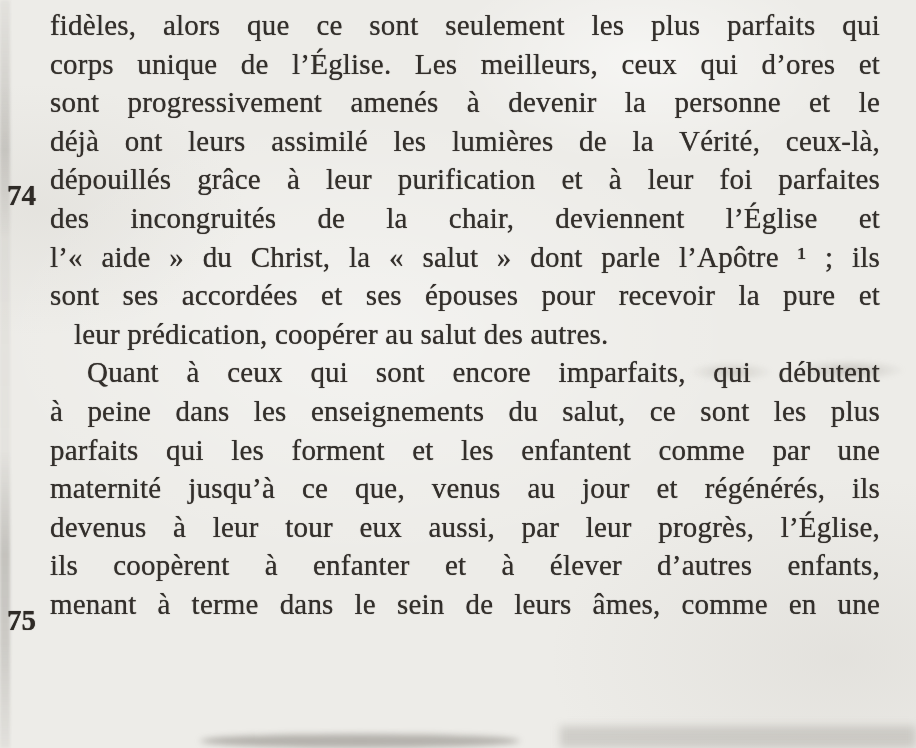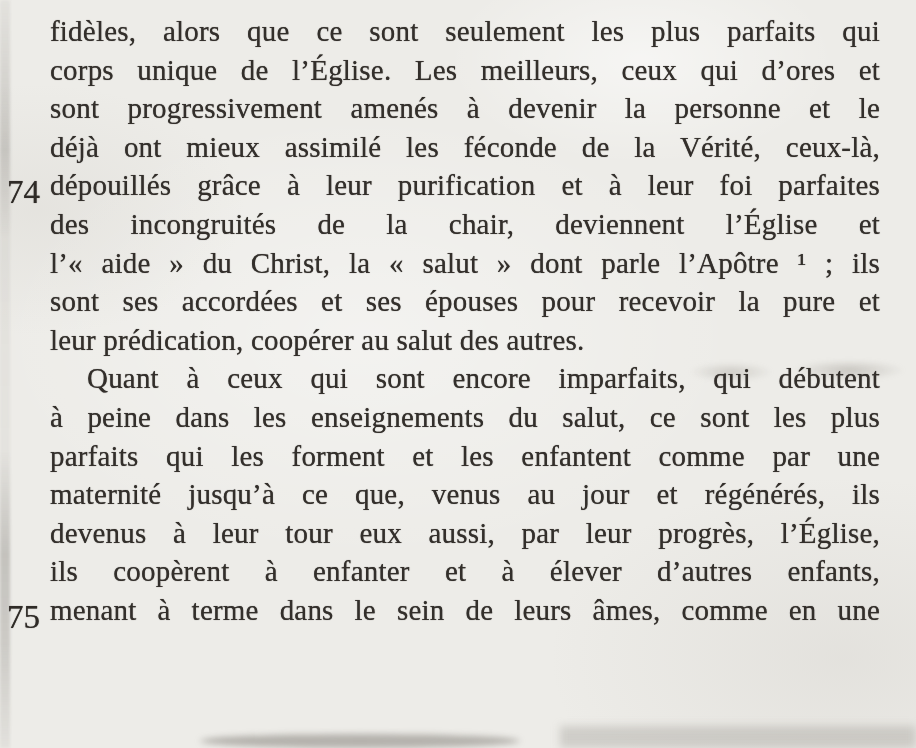--- a/index.html
+++ b/index.html
@@ -62,69 +62,70 @@
     left: 560px; top: 726px;
     width: 356px; height: 22px;
     background: rgba(140,136,128,0.30);
     filter: blur(4px);
   }
   
   .textblock {
     position: absolute;
     left: 50px; top: 0;
     width: 830px;
-    padding-top: 12px;
+    padding-top: 6px;
     color: #332f2b;
     font-size: 29px;
     line-height: 38.6px;
     letter-spacing: 0.2px;
     text-shadow: 0 0 0.8px rgba(51,47,43,0.85);
   }
   .para { margin: 0; }
   .line {
     position: relative;
     text-align: justify;
     text-align-last: justify;
     -moz-text-align-last: justify;
     white-space: nowrap; 
   }
   .line { white-space: normal; }
   .line.last {
     text-align-last: left;
+    margin-left: 24px;
   }
   .line.indent {
     text-indent: 37px;
   }
   .mnum {
     position: absolute;
     left: -43px;
-    top: 7px;
-    font-weight: normal;
-    font-size: 33px;
+    top: 16px;
+    font-weight: bold;
+    font-size: 29px;
     letter-spacing: 0;
     color: #2f2b27;
   }
 </style>
 </head>
 <body>
 
 <div class="page">
 
   <div class="edge-strip"></div>
   <div class="smudge-right-mid"></div>
   <div class="smudge-bottom"></div>
   <div class="smudge-bottom-right"></div>
 
   <div class="textblock">
 
     <div class="para">
       <div class="line"><span>fidèles, alors que ce sont seulement les plus parfaits qui</span></div>
       <div class="line"><span>corps unique de l’Église. Les meilleurs, ceux qui d’ores et</span></div>
       <div class="line"><span>sont progressivement amenés à devenir la personne et le</span></div>
-      <div class="line"><span>déjà ont mieux assimilé les féconde de la Vérité, ceux-là,</span></div>
+      <div class="line"><span>déjà ont leurs assimilé les lumières de la Vérité, ceux-là,</span></div>
       <div class="line"><span class="mnum">74</span><span>dépouillés grâce à leur purification et à leur foi parfaites</span></div>
       <div class="line"><span>des incongruités de la chair, deviennent l’Église et</span></div>
       <div class="line"><span>l’« aide » du Christ, la « salut » dont parle l’Apôtre ¹ ; ils</span></div>
       <div class="line"><span>sont ses accordées et ses épouses pour recevoir la pure et</span></div>
       <div class="line last"><span>leur prédication, coopérer au salut des autres.</span></div>
     </div>
 
     <div class="para">
       <div class="line indent"><span>Quant à ceux qui sont encore imparfaits, qui débutent</span></div>
       <div class="line"><span>à peine dans les enseignements du salut, ce sont les plus</span></div>

